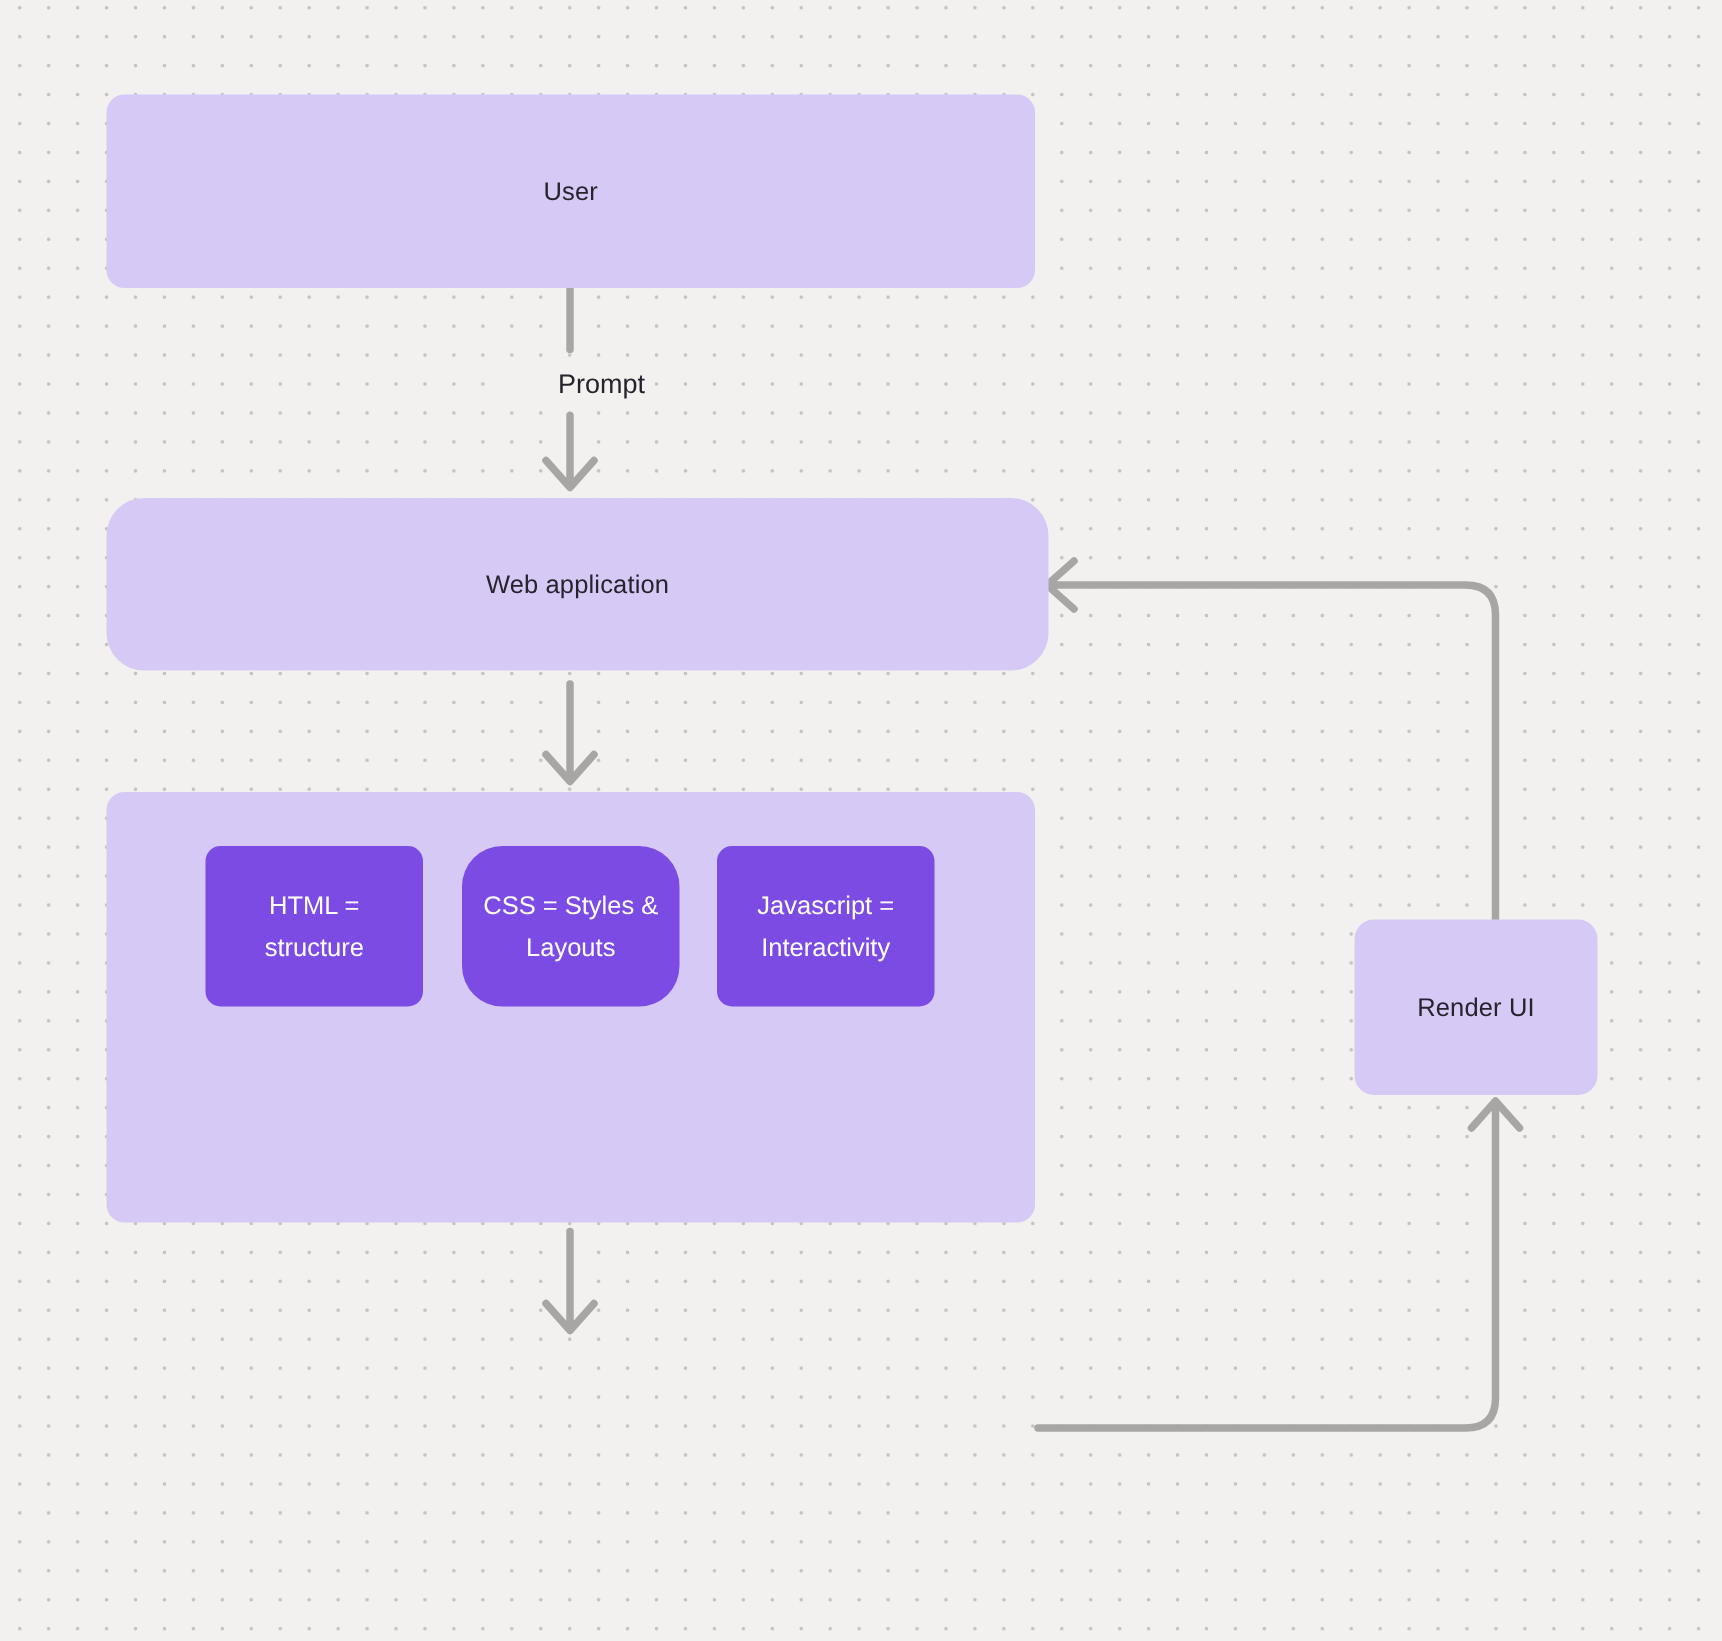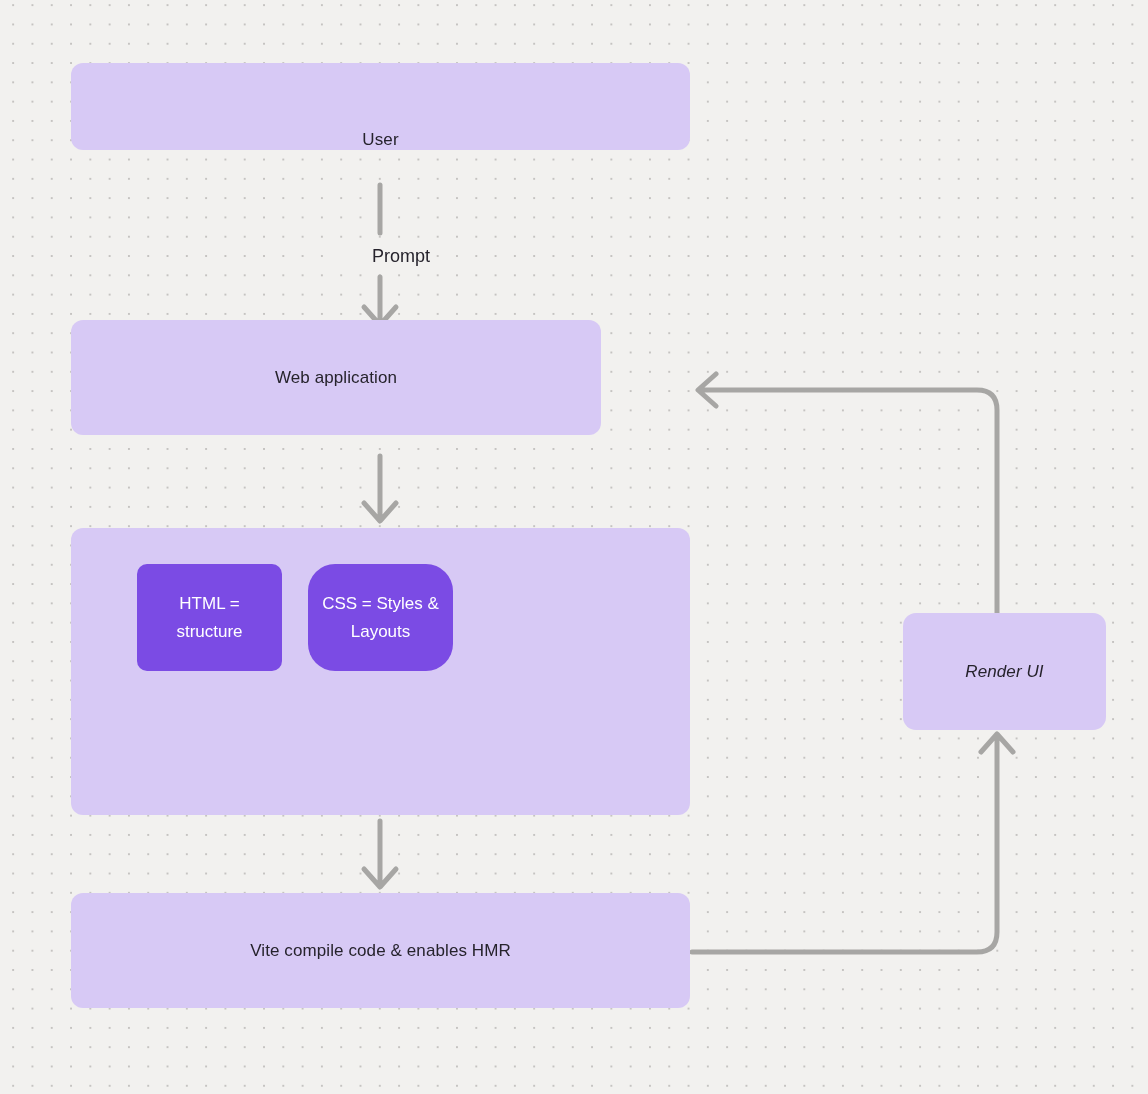--- a/index.html
+++ b/index.html
@@ -39,24 +39,24 @@
   }
   .node{
     position:absolute;
     background:var(--box-light);
     border-radius:12px;
     display:flex;align-items:center;justify-content:center;
     color:var(--text-dark);
     font-size:17px;
     letter-spacing:.1px;
   }
-  .node-user{left:71px;top:63px;width:619px;height:87px;align-items:flex-end;}
-  .node-webapp{left:71px;top:320px;width:530px;height:115px;}
+  .node-user{left:71px;top:63px;width:619px;height:129px;}
+  .node-webapp{left:71px;top:332px;width:628px;height:115px;border-radius:25px;}
   .node-vite{left:71px;top:893px;width:619px;height:115px;}
-  .node-render{left:903px;top:613px;width:203px;height:117px;border-radius:13px;font-style:italic;}
+  .node-render{left:903px;top:613px;width:162px;height:117px;border-radius:13px;}
   .group{
     position:absolute;
     left:71px;top:528px;width:619px;height:287px;
     background:var(--box-light);
     border-radius:12px;
   }
   .chip{
     position:absolute;
     top:36px;height:107px;width:145px;
     background:var(--box-accent);
@@ -112,23 +112,23 @@
     <span>Web application</span>
   </div>
 
   <div class="group">
     <div class="chip chip-html">
       <span>HTML = structure</span>
     </div>
     <div class="chip chip-css">
       <span>CSS = Styles &amp; Layouts</span>
     </div>
+    <div class="chip chip-js">
+      <span>Javascript = Interactivity</span>
+    </div>
   </div>
 
-  <div class="node node-vite">
-    <span>Vite compile code &amp; enables HMR</span>
-  </div>
 
   <div class="node node-render">
     <span>Render UI</span>
   </div>
 
 </div>
 
 </body></html>

